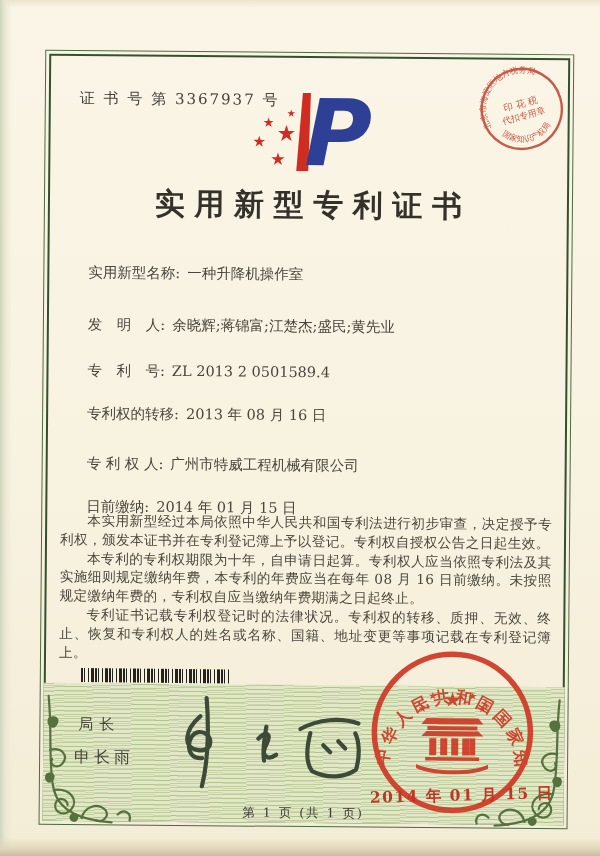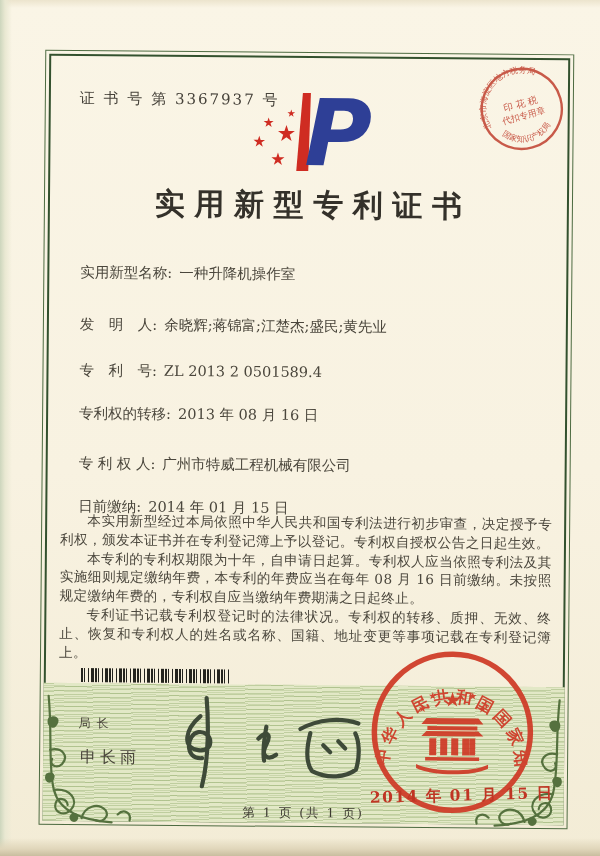--- a/index.html
+++ b/index.html
@@ -30,21 +30,21 @@
   .cert-number{
     position:absolute;left:34px;top:38px;font-size:15px;color:#46423a;letter-spacing:2px;
   }
   .logo{position:absolute;left:201px;top:26px;width:130px;height:104px;}
   .tax-stamp{position:absolute;left:432px;top:10px;width:88px;height:88px;opacity:.88;}
   .title{
     position:absolute;left:0;right:0;top:132px;margin:0;text-align:center;
     font-size:30px;font-weight:600;color:#34312a;letter-spacing:.32em;text-indent:.32em;
   }
   .field{position:absolute;left:36px;right:30px;font-size:14.5px;color:#4a463c;white-space:nowrap;}
-  .field .flabel{margin-right:7px;}
+  .field .flabel{margin-right:7px;margin-left:8px;}
   .paras{position:absolute;left:18px;top:460px;width:492px;}
   .paras p{
     margin:0;font-size:13.6px;line-height:18.8px;color:#4b473d;
     text-align:justify;text-indent:2em;letter-spacing:.4px;
   }
   .barcode{
     position:absolute;left:40px;top:617px;width:150px;height:14px;
     background:repeating-linear-gradient(90deg,
       #23231d 0 2px,rgba(0,0,0,0) 2px 3px,
       #23231d 3px 4px,rgba(0,0,0,0) 4px 7px,
@@ -54,22 +54,22 @@
   .band{
     position:absolute;left:3px;right:3px;bottom:3px;top:632px;
     background:
       repeating-linear-gradient(178deg,rgba(134,163,95,.38) 0 1px,rgba(0,0,0,0) 1px 4px),
       repeating-linear-gradient(182deg,rgba(134,163,95,.26) 0 1px,rgba(0,0,0,0) 1px 5px),
       #e2e8c6;
   }
   .flourish{position:absolute;bottom:0;width:96px;height:132px;}
   .flourish.left{left:0;}
   .flourish.right{right:0;transform:scaleX(-1);}
-  .sig-title{position:absolute;left:38px;top:664px;font-size:12px;color:#48443a;letter-spacing:6px;}
-  .sig-name{position:absolute;left:40px;top:696px;font-size:16px;color:#48443a;letter-spacing:4px;}
+  .sig-title{position:absolute;left:38px;top:664px;font-size:15px;color:#48443a;letter-spacing:6px;}
+  .sig-name{position:absolute;left:34px;top:696px;font-size:16px;color:#48443a;letter-spacing:4px;}
   .sig-hand{position:absolute;left:120px;top:634px;width:220px;height:112px;}
   .office-seal{position:absolute;left:326px;top:592px;width:172px;height:172px;opacity:.93;}
   .seal-date{
     position:absolute;left:330px;top:731px;font-size:15.5px;font-weight:bold;color:#c03524;
     letter-spacing:1.5px;transform:rotate(-2deg);white-space:nowrap;
   }
   .footer{
     position:absolute;left:0;right:0;top:752px;text-align:center;
     font-size:12.5px;color:#3d3a31;letter-spacing:2px;
   }

